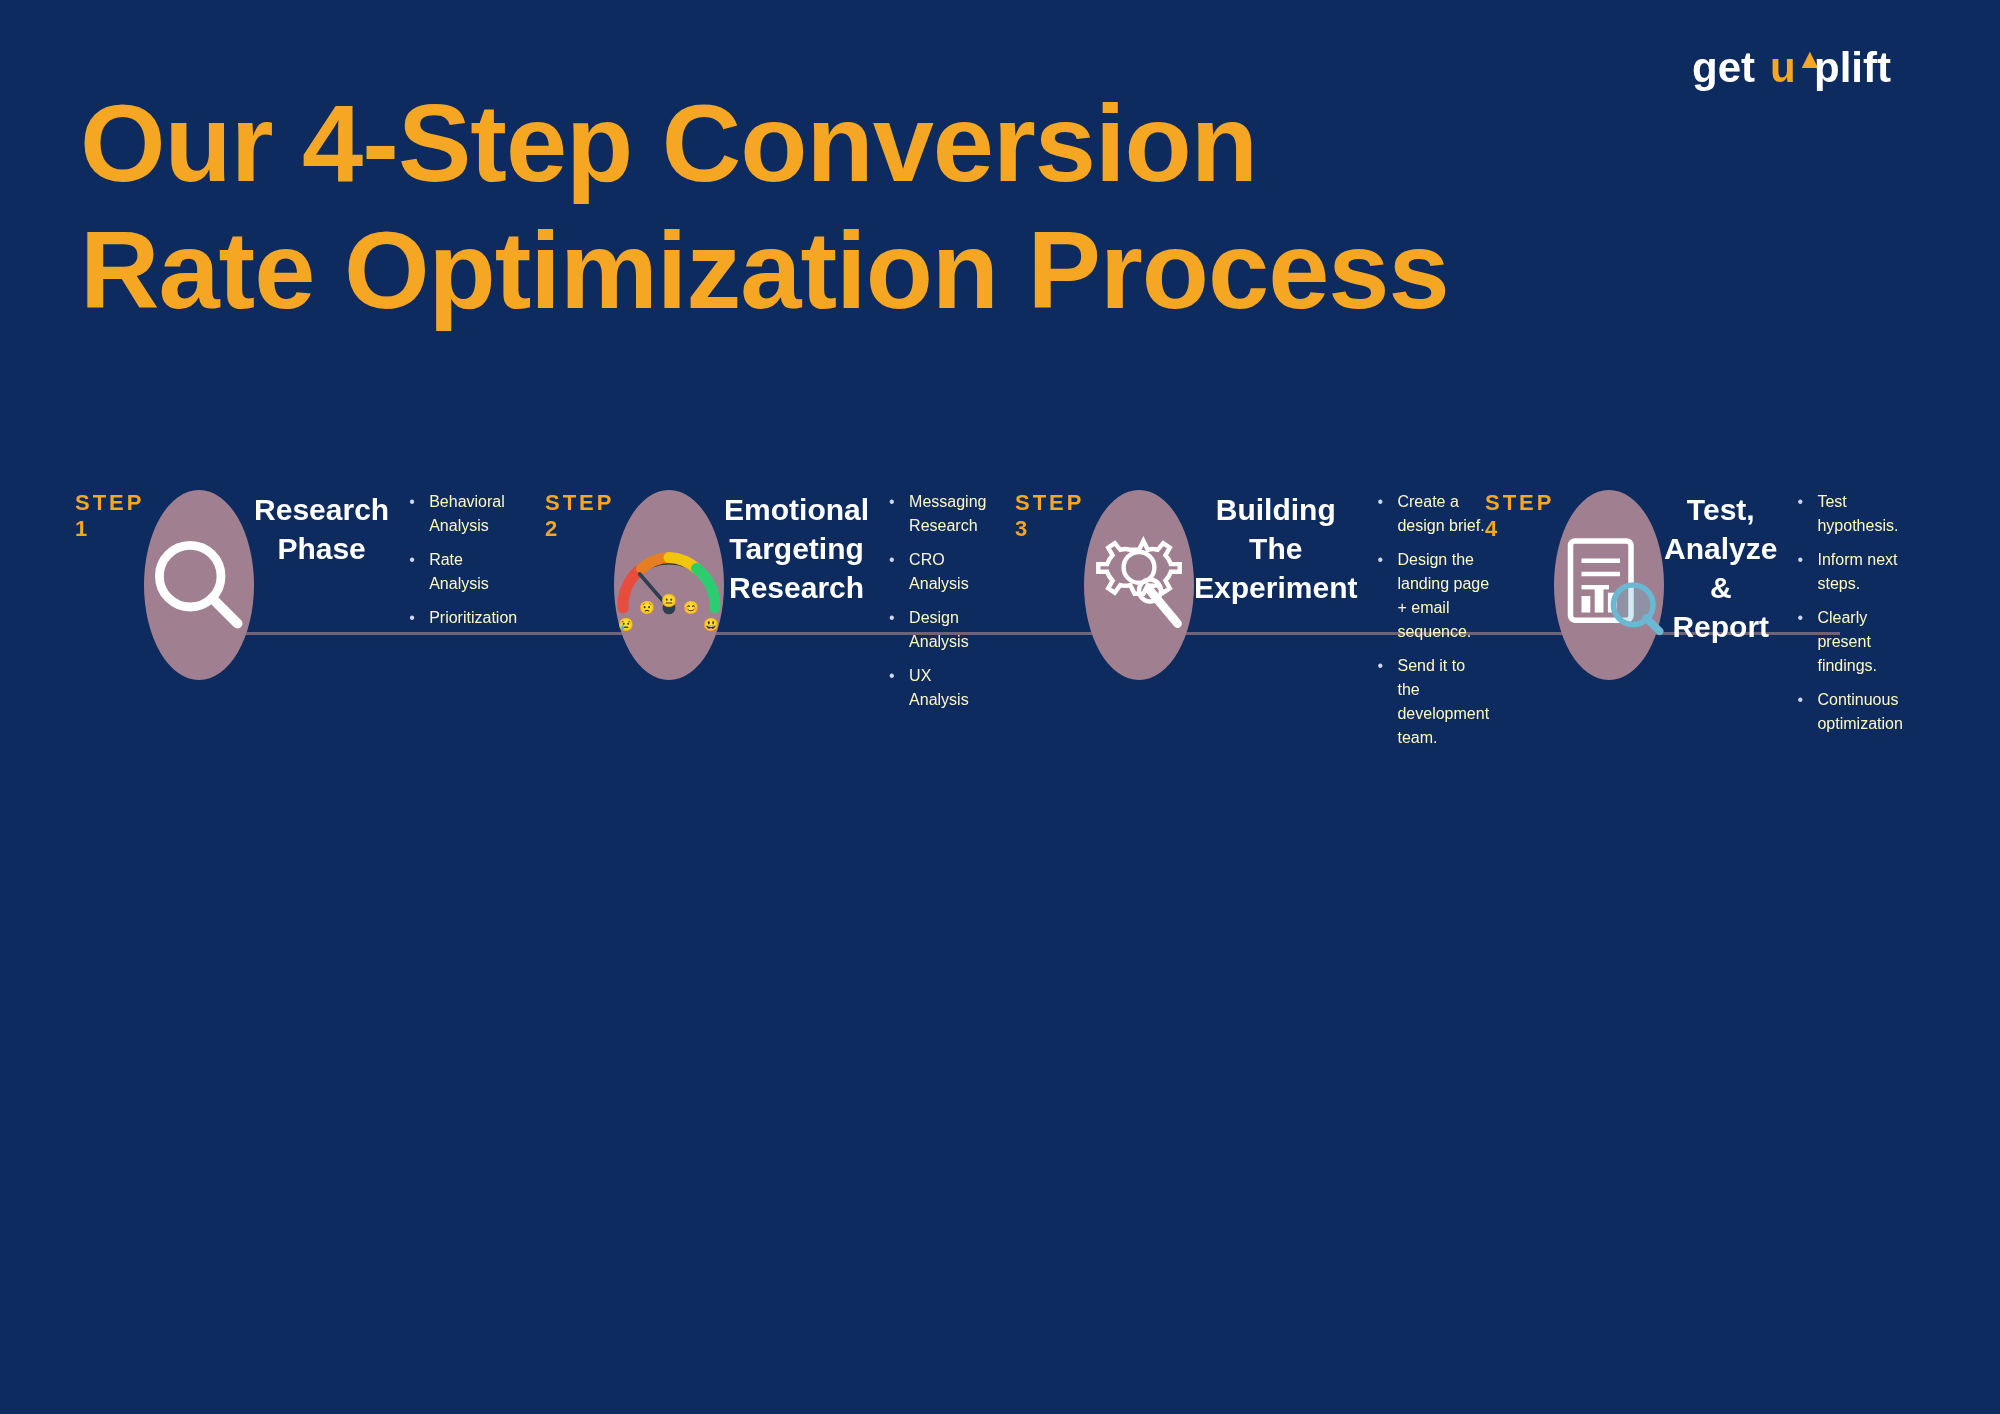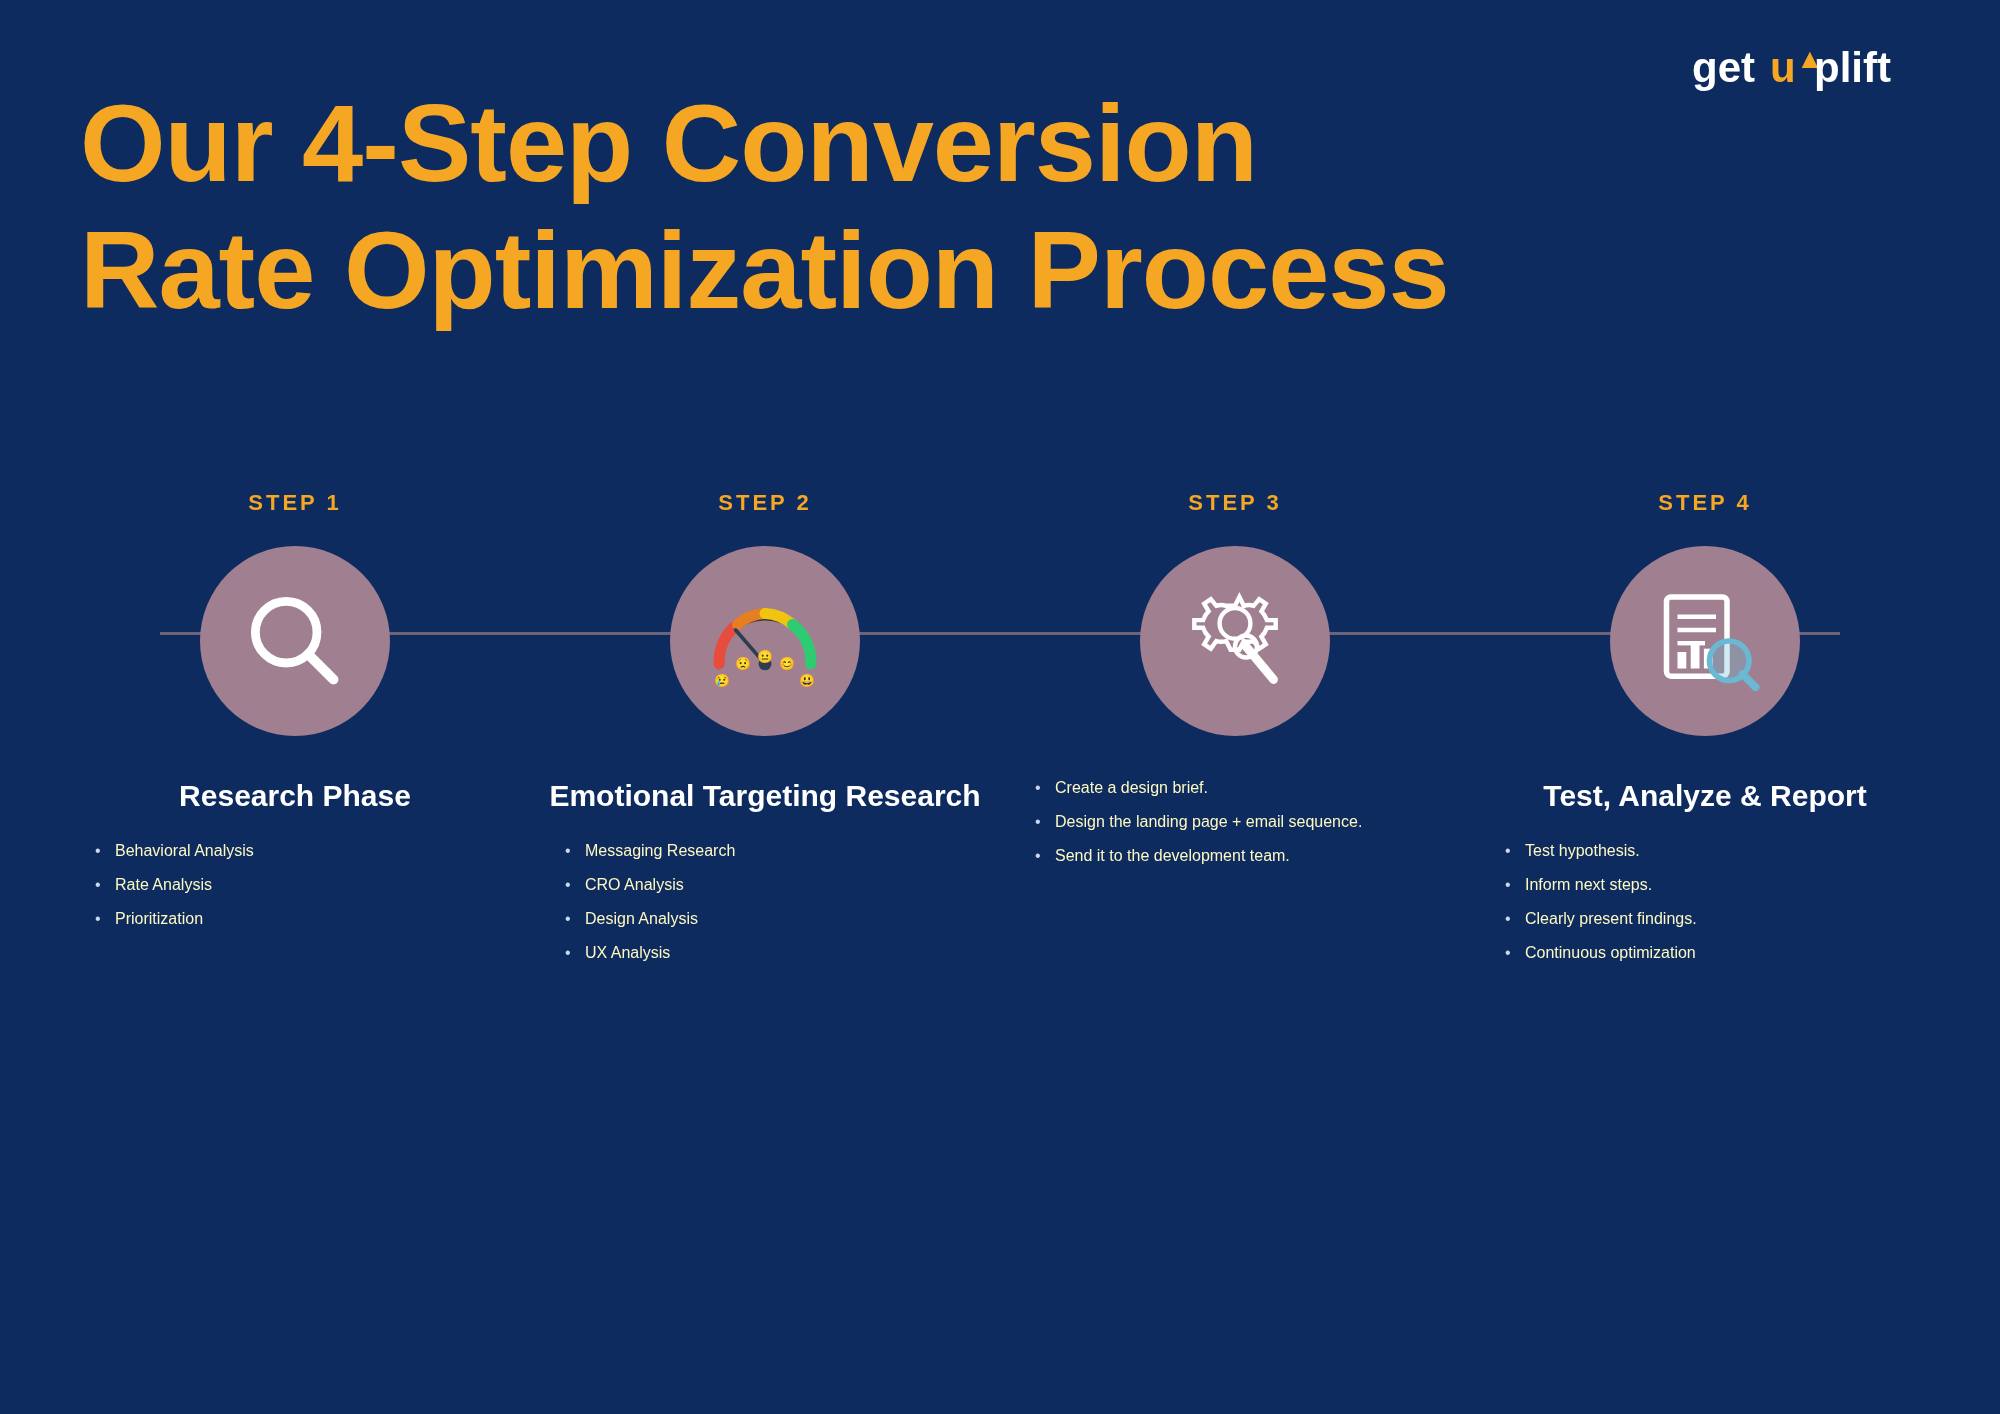--- a/index.html
+++ b/index.html
@@ -43,22 +43,21 @@
       top: 632px;
       left: 160px;
       right: 160px;
       height: 3px;
       background-color: #b08888;
       opacity: 0.6;
     }
 
     .step-col {
       display: flex;
-      flex-direction: column;
-      align-items: center;
+      align-items: flex-start;
       width: 440px;
     }
 
     .step-label {
       color: #f5a623;
       font-size: 22px;
       font-weight: 700;
       letter-spacing: 3px;
       text-transform: uppercase;
       margin-bottom: 30px;
@@ -194,20 +193,21 @@
 
       <svg viewBox="0 0 100 100">
 
         <path d="M50,18 L54,10 L58,18 C61,17 64,17 67,18 L72,12 L78,16 L74,23 C76,25 78,28 79,31 L87,31 L87,38 L79,38 C78,41 76,44 74,46 L78,53 L72,57 L67,50 C64,51 61,51 58,50 L54,58 L46,58 L42,50 C39,51 36,51 33,50 L28,57 L22,53 L26,46 C24,44 22,41 21,38 L13,38 L13,31 L21,31 C22,28 24,25 26,23 L22,16 L28,12 L33,18 C36,17 39,17 42,18 Z" fill="none" stroke="white" stroke-width="4"></path>
         <circle cx="50" cy="34" r="14" fill="none" stroke="white" stroke-width="4"></circle>
 
         <line x1="60" y1="55" x2="85" y2="85" stroke="white" stroke-width="8" stroke-linecap="round"></line>
         <circle cx="60" cy="55" r="10" fill="none" stroke="white" stroke-width="4"></circle>
       </svg>
     </div>
+    <div class="step-title">Building The Experiment</div>
     <ul class="step-list">
       <li>Create a design brief.</li>
       <li>Design the landing page + email sequence.</li>
       <li>Send it to the development team.</li>
     </ul>
   </div>
 
   <div class="step-col">
     <div class="step-label">STEP 4</div>
     <div class="step-circle">

